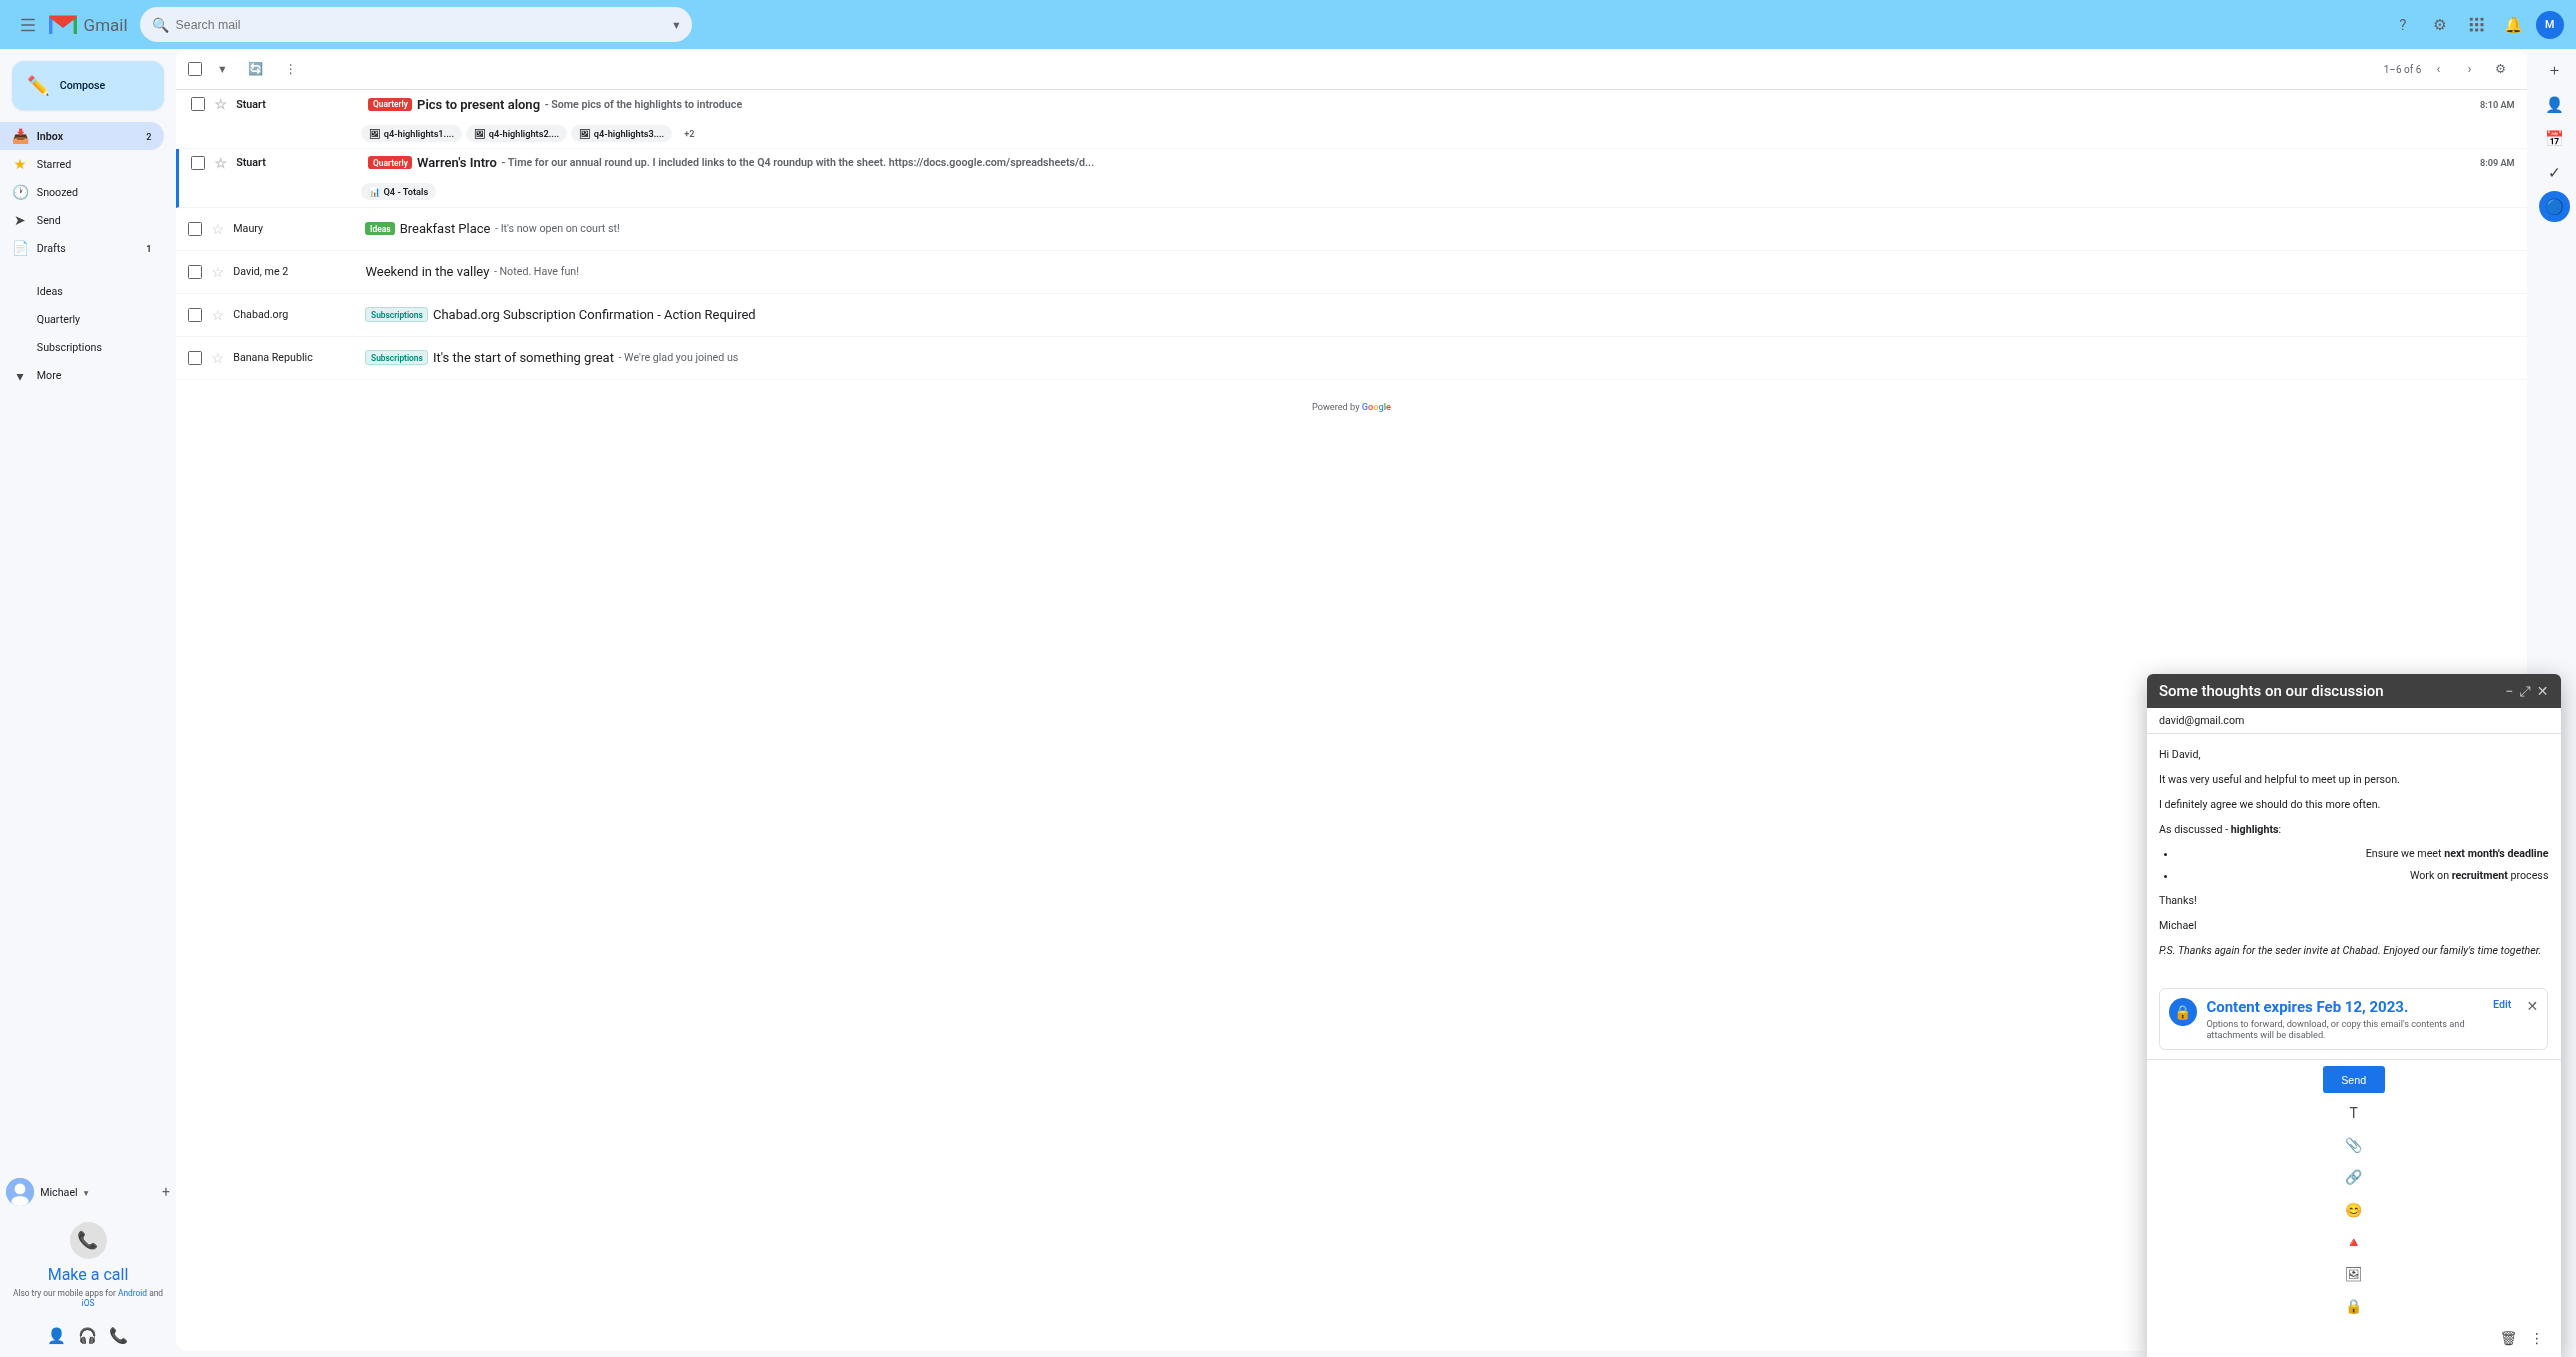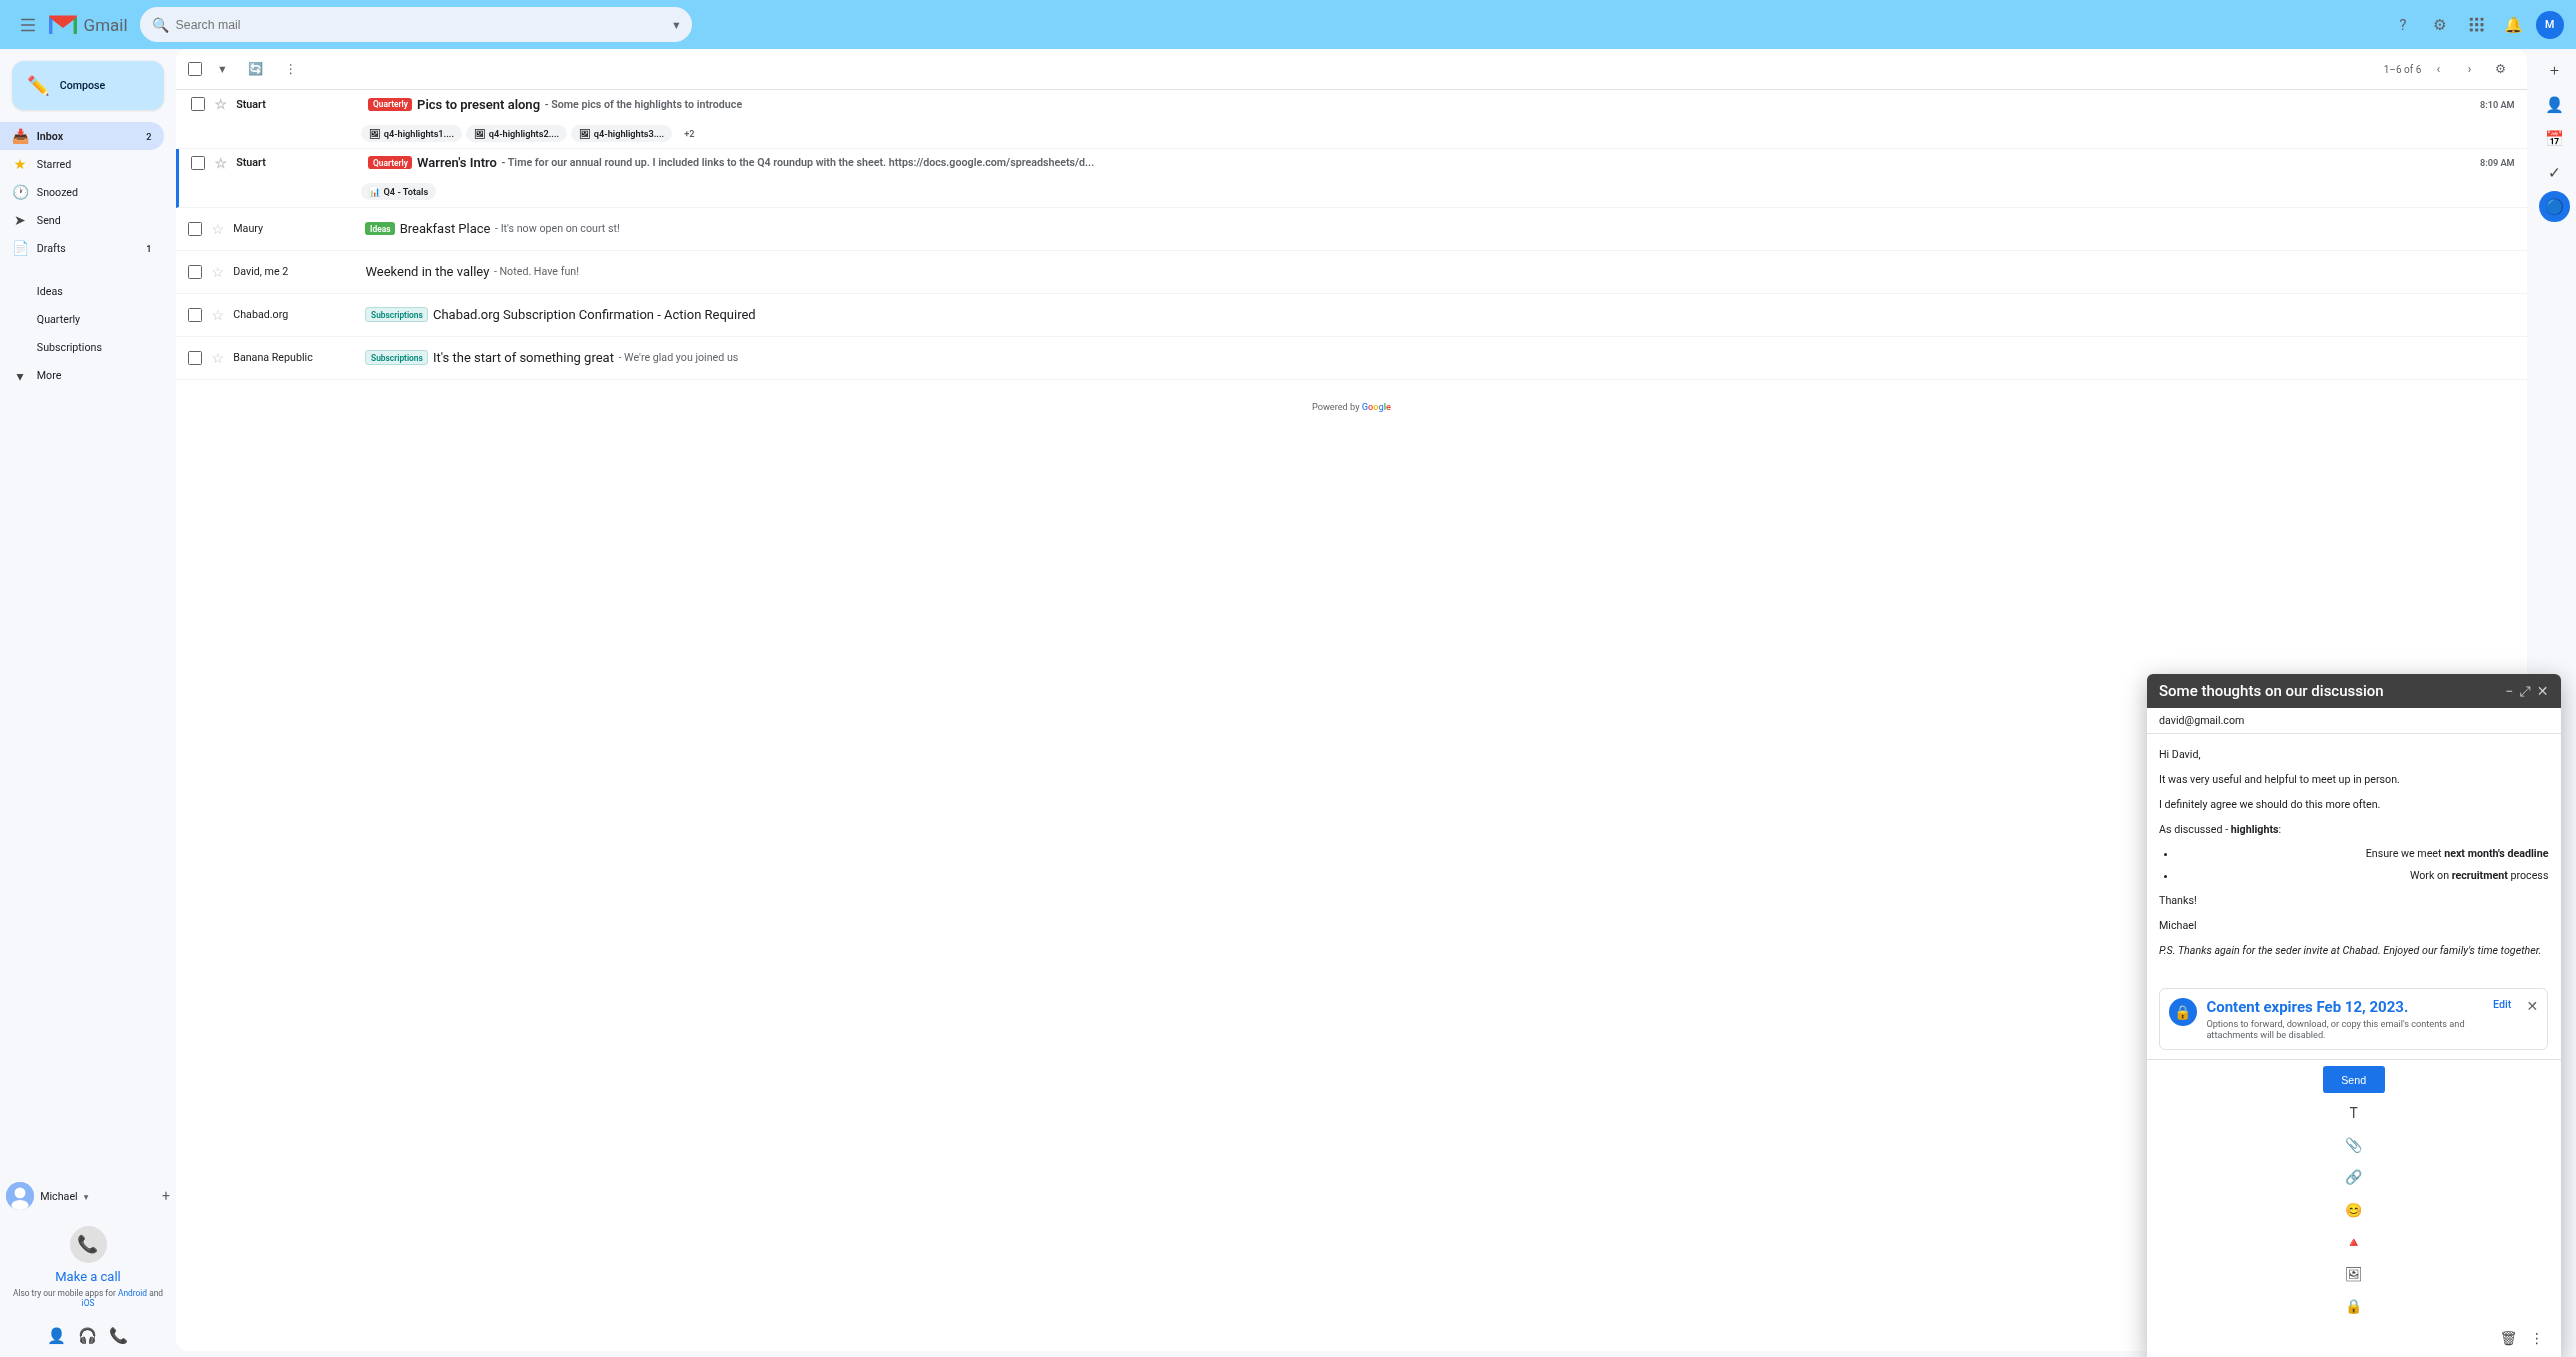--- a/index.html
+++ b/index.html
@@ -41,21 +41,21 @@
     .nav-item .nav-icon { font-size: 14px; color: #444746; width: 15.3px; text-align: center; }
     .nav-item .badge { margin-left: auto; font-size: 9.2px; font-weight: 500; color: #202124; }
     .dot { width: 7.7px; height: 7.7px; border-radius: 50%; }
     .dot-green { background: #34A853; }
     .dot-red { background: #EA4335; }
     .dot-blue { background: #4285F4; }
     .user-section { display: flex; align-items: center; gap: 6.1px; padding: 6.1px 0; }
     .user-avatar { width: 28px; height: 28px; border-radius: 50%; background: #8ab4f8; overflow: hidden; display: flex; align-items: center; justify-content: center; }
     .phone-section { text-align: center; padding: 9.2px 0; }
     .phone-icon-circle { width: 37px; height: 37px; border-radius: 50%; background: #e0e0e0; display: flex; align-items: center; justify-content: center; margin: 0 auto 6.1px; font-size: 17px; color: #5f6368; }
-    .make-call-link { color: #1a73e8; font-size: 13px; cursor: pointer; text-decoration: none; }
+    .make-call-link { color: #1a73e8; font-size: 16px; cursor: pointer; text-decoration: none; }
     .mobile-apps-text { font-size: 8.4px; color: #5f6368; margin-top: 4.6px; }
     .mobile-apps-text a { color: #1a73e8; }
     .sidebar-bottom-icons { display: flex; justify-content: center; gap: 12.3px; padding-top: 9.2px; }
     .sb-icon { font-size: 15.3px; color: #5f6368; cursor: pointer; }
 
     
     .email-list { flex: 1; overflow-y: auto; background: white; border-radius: 12.3px; margin: 0 6.1px 6.1px 0; }
     .email-list-header {
       display: flex; align-items: center; padding: 6.1px 12.3px; border-bottom: 0.8px solid #e0e0e0;
       position: sticky; top: 0; background: white; z-index: 10;

